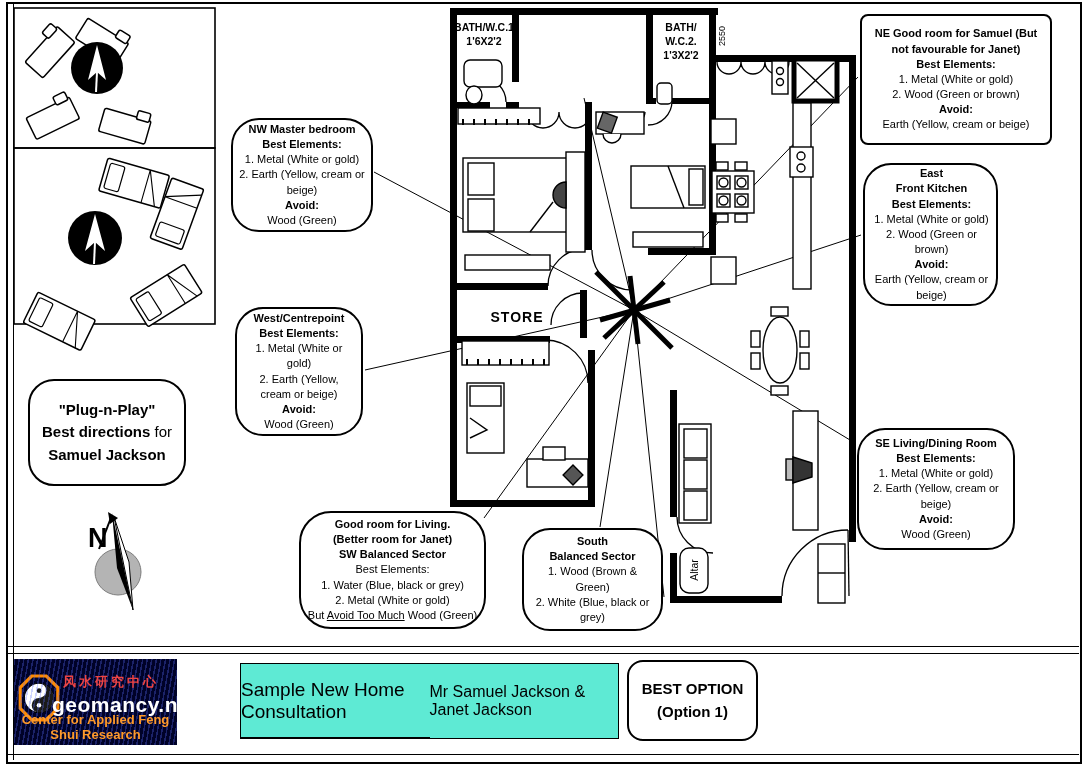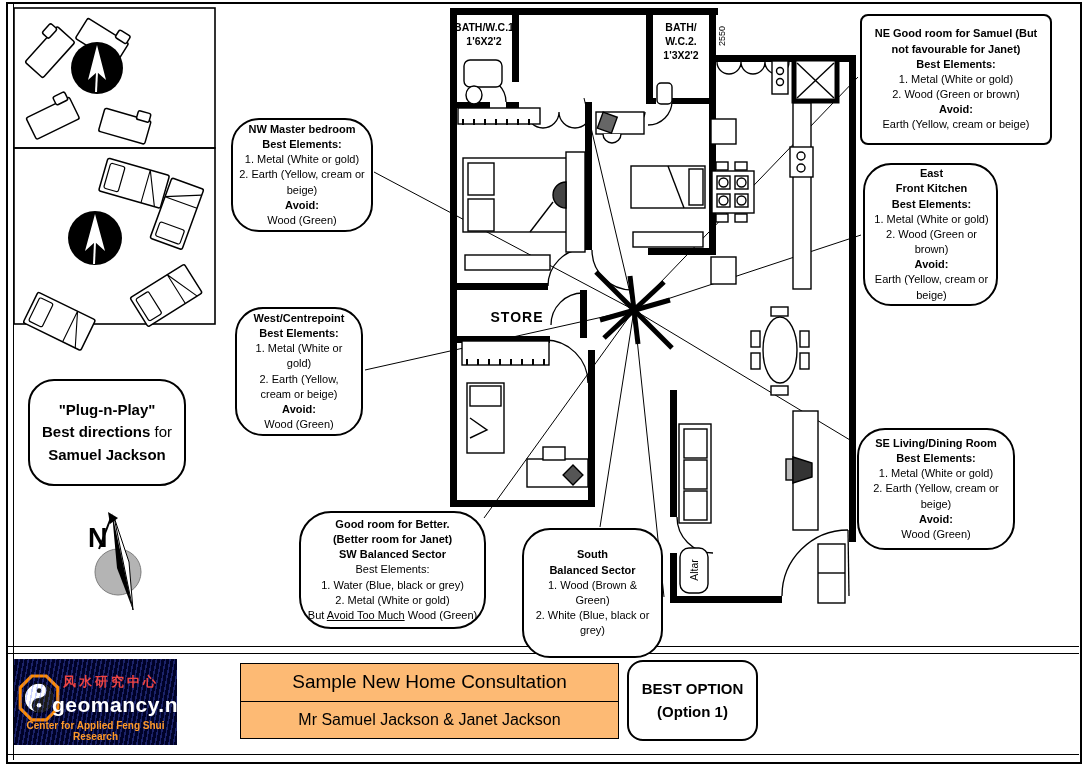--- a/index.html
+++ b/index.html
@@ -14,40 +14,40 @@
            display:flex;flex-direction:column;justify-content:center;text-align:center;
            font-size:11px;line-height:1.38;padding:4px 6px;box-sizing:border-box;z-index:3;}
   .callout .b{font-weight:bold;}
   .co-north{left:536px;top:12px;width:110px;height:84px;border-radius:20px;}
   .co-ne{left:860px;top:14px;width:192px;height:131px;border-radius:8px;}
   .co-nw{left:231px;top:118px;width:142px;height:114px;}
   .co-east{left:863px;top:163px;width:135px;height:143px;padding-left:8px;}
   .co-west{left:235px;top:307px;width:128px;height:129px;}
   .co-se{left:857px;top:428px;width:158px;height:122px;}
   .co-sw{left:299px;top:511px;width:187px;height:118px;border-radius:32px;padding:4px 2px;}
-  .co-south{left:522px;top:528px;width:141px;height:130px;}
+  .co-south{left:522px;top:528px;width:141px;height:103px;}
   .co-plug{left:28px;top:379px;width:158px;height:107px;font-size:15px;line-height:1.5;border-radius:26px;}
   .best-option{position:absolute;left:627px;top:660px;width:127px;height:77px;background:#fff;
                border:2px solid #000;border-radius:16px;display:flex;flex-direction:column;
                justify-content:center;text-align:center;font-size:15px;font-weight:bold;line-height:1.5;z-index:3;}
   .title-box{position:absolute;left:240px;top:663px;width:377px;height:74px;border:1px solid #000;
-             display:flex;flex-direction:column;z-index:3;background:#fdba74;}
+             display:flex;flex-direction:row;z-index:3;background:#5eead4;}
   .title-row1{flex:1;border-bottom:1px solid #000;display:flex;align-items:center;justify-content:center;
               font-size:19px;}
   .title-row2{flex:1;display:flex;align-items:center;justify-content:center;font-size:16px;}
   .logo{position:absolute;left:14px;top:659px;width:163px;height:86px;background:#000228;z-index:3;overflow:hidden;}
   .logo::after{content:"";position:absolute;left:0;top:0;right:0;bottom:0;
                background:repeating-linear-gradient(100deg,rgba(90,110,255,.30) 0 1.5px,transparent 1.5px 4.5px);
                pointer-events:none;}
   .logo-yy{position:absolute;left:1px;top:12px;}
   .logo-cn{position:absolute;left:49px;top:14px;font-size:13px;font-weight:bold;color:#ef4444;
            letter-spacing:3px;white-space:nowrap;z-index:2;}
   .logo-domain{position:absolute;left:38px;top:34px;font-size:21px;font-weight:bold;color:#fff;
                letter-spacing:0.5px;z-index:2;}
-  .logo-tag{position:absolute;left:0;bottom:3px;width:100%;text-align:center;font-size:10px;
+  .logo-tag{position:absolute;left:0;bottom:3px;width:100%;text-align:center;font-size:13px;
             font-weight:bold;color:#ff9a2a;z-index:2;}
 </style>
 </head>
 <body>
 
 <div class="sheet">
 
   <svg class="plan-svg" width="1087" height="770" viewBox="0 0 1087 770">
     <defs>
       <g id="bedS">
@@ -295,21 +295,21 @@
   <div class="callout co-se">
       <div><span class="b">SE Living/Dining Room</span></div>
       <div><span class="b">Best Elements:</span></div>
       <div><span>1. Metal (White or gold)</span></div>
       <div><span>2. Earth (Yellow, cream or</span></div>
       <div><span>beige)</span></div>
       <div><span class="b">Avoid:</span></div>
       <div><span>Wood (Green)</span></div>
     </div>
   <div class="callout co-sw">
-      <div><span class="b">Good room for Better.</span></div>
+      <div><span class="b">Good room for Living.</span></div>
       <div><span class="b">(Better room for Janet)</span></div>
       <div><span class="b">SW Balanced Sector</span></div>
       <div><span>Best Elements:</span></div>
       <div><span>1. Water (Blue, black or grey)</span></div>
       <div><span>2. Metal (White or gold)</span></div>
       <div><span>But </span><span style="text-decoration: underline;">Avoid Too Much</span><span> Wood (Green)</span></div>
     </div>
   <div class="callout co-south">
       <div><span class="b">South</span></div>
       <div><span class="b">Balanced Sector</span></div>

